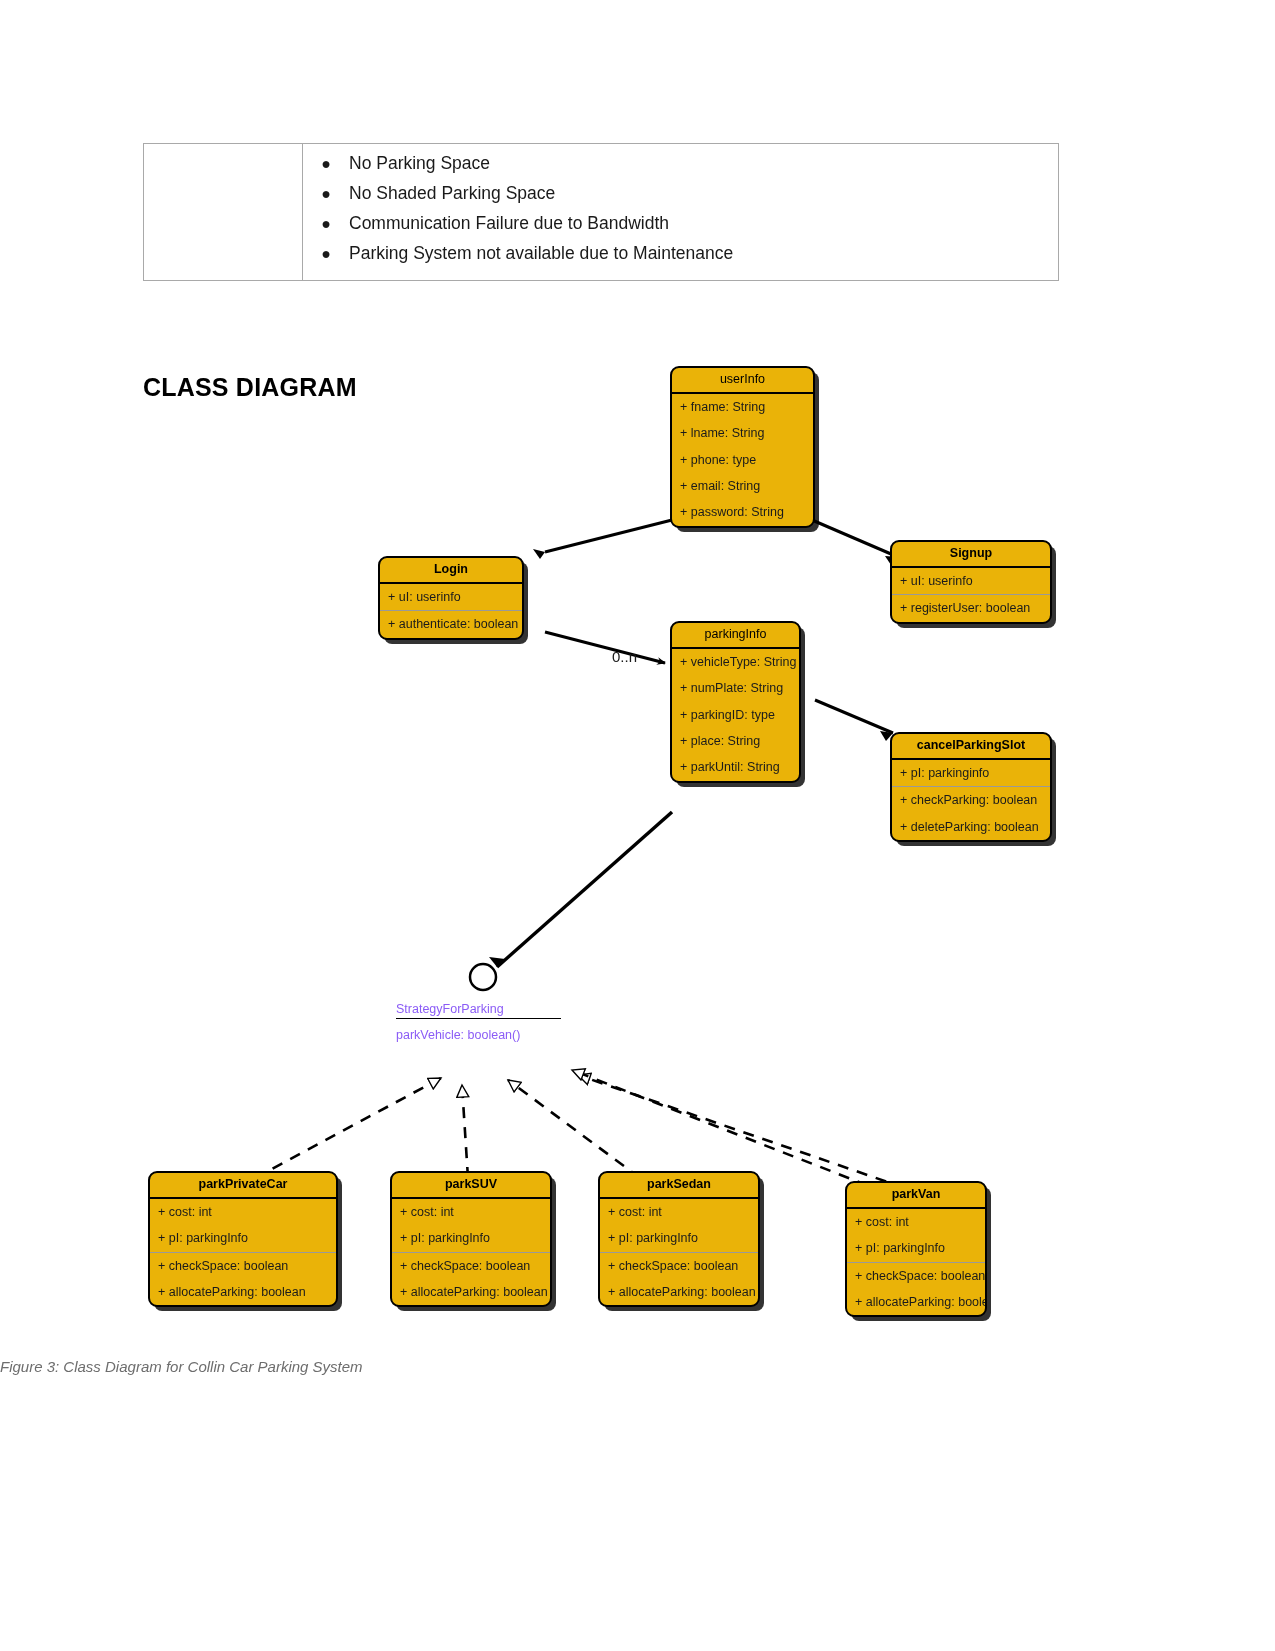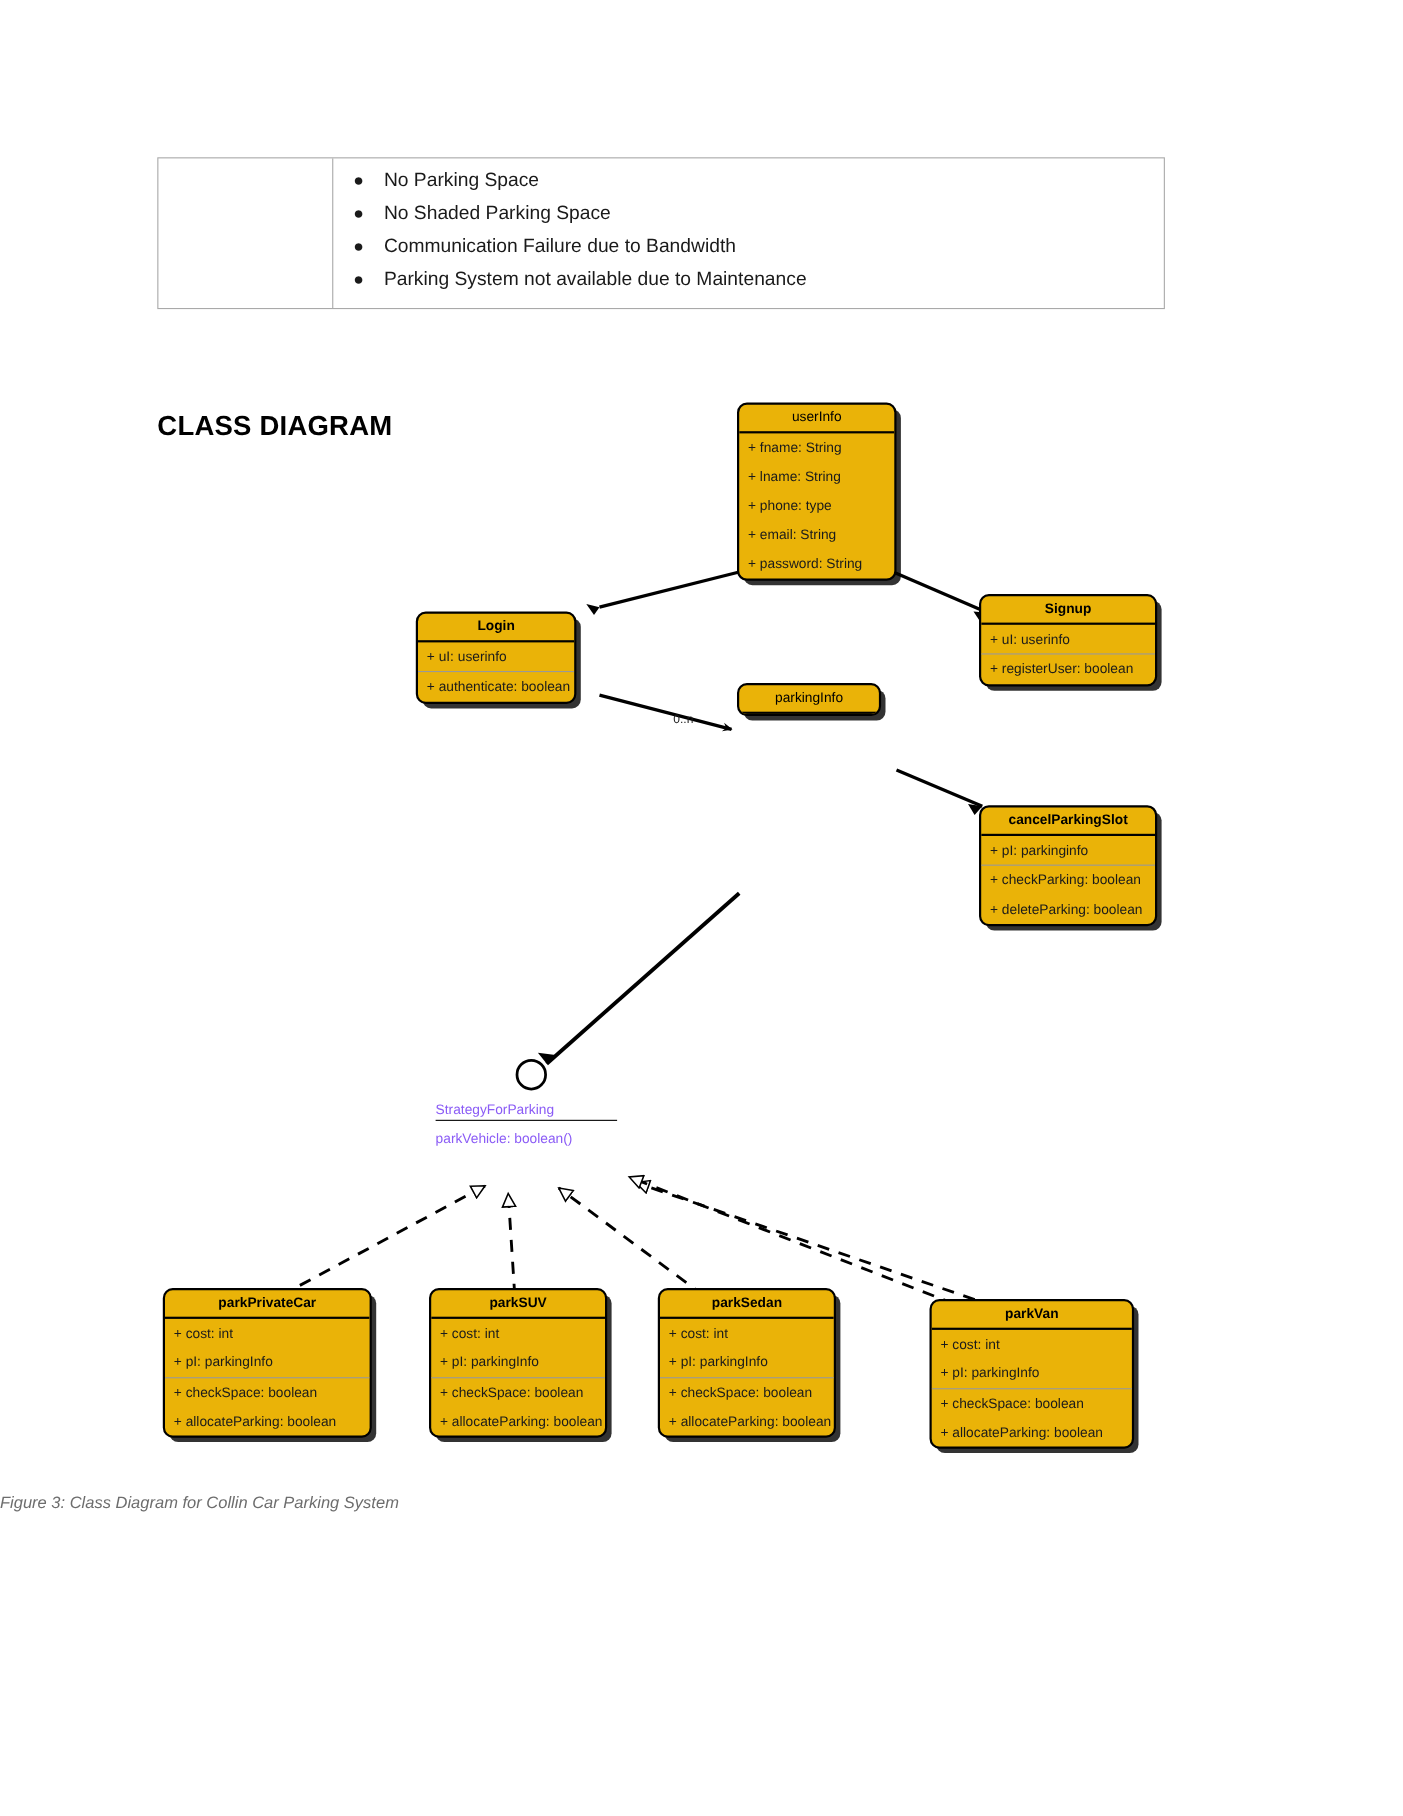--- a/index.html
+++ b/index.html
@@ -118,21 +118,21 @@
     z-index: 5;
   }
   .iface-name {
     border-bottom: 1.5px solid #000000;
     padding-bottom: 2px;
   }
 
   
   .mult-label {
     position: absolute;
-    font-size: 11px;
+    font-size: 15px;
     color: #1b1b1b;
     z-index: 6;
     white-space: nowrap;
   }
 
   
   .figure-caption {
     position: absolute;
     left: 0;
     top: 1358px;
@@ -230,20 +230,27 @@
   <div class="uml-compartment">
     <div class="uml-row">+ uI: userinfo</div>
   </div>
   <div class="uml-compartment">
     <div class="uml-row">+ registerUser: boolean</div>
   </div>
 </div>
 
 <div class="uml-class" style="left:670px; top:621px; width:131px;">
   <div class="uml-name">parkingInfo</div>
+  <div class="uml-compartment">
+    <div class="uml-row">+ vehicleType: String</div>
+    <div class="uml-row">+ numPlate: String</div>
+    <div class="uml-row">+ parkingID: type</div>
+    <div class="uml-row">+ place: String</div>
+    <div class="uml-row">+ parkUntil: String</div>
+  </div>
 </div>
 
 <div class="uml-class" style="left:890px; top:732px; width:162px;">
   <div class="uml-name bold">cancelParkingSlot</div>
   <div class="uml-compartment">
     <div class="uml-row">+ pI: parkinginfo</div>
   </div>
   <div class="uml-compartment">
     <div class="uml-row">+ checkParking: boolean</div>
     <div class="uml-row">+ deleteParking: boolean</div>
@@ -284,21 +291,21 @@
   <div class="uml-compartment">
     <div class="uml-row">+ cost: int</div>
     <div class="uml-row">+ pI: parkingInfo</div>
   </div>
   <div class="uml-compartment">
     <div class="uml-row">+ checkSpace: boolean</div>
     <div class="uml-row">+ allocateParking: boolean</div>
   </div>
 </div>
 
-<div class="uml-class" style="left:845px; top:1181px; width:186px;">
+<div class="uml-class" style="left:845px; top:1181px; width:142px;">
   <div class="uml-name bold">parkVan</div>
   <div class="uml-compartment">
     <div class="uml-row">+ cost: int</div>
     <div class="uml-row">+ pI: parkingInfo</div>
   </div>
   <div class="uml-compartment">
     <div class="uml-row">+ checkSpace: boolean</div>
     <div class="uml-row">+ allocateParking: boolean</div>
   </div>
 </div>

